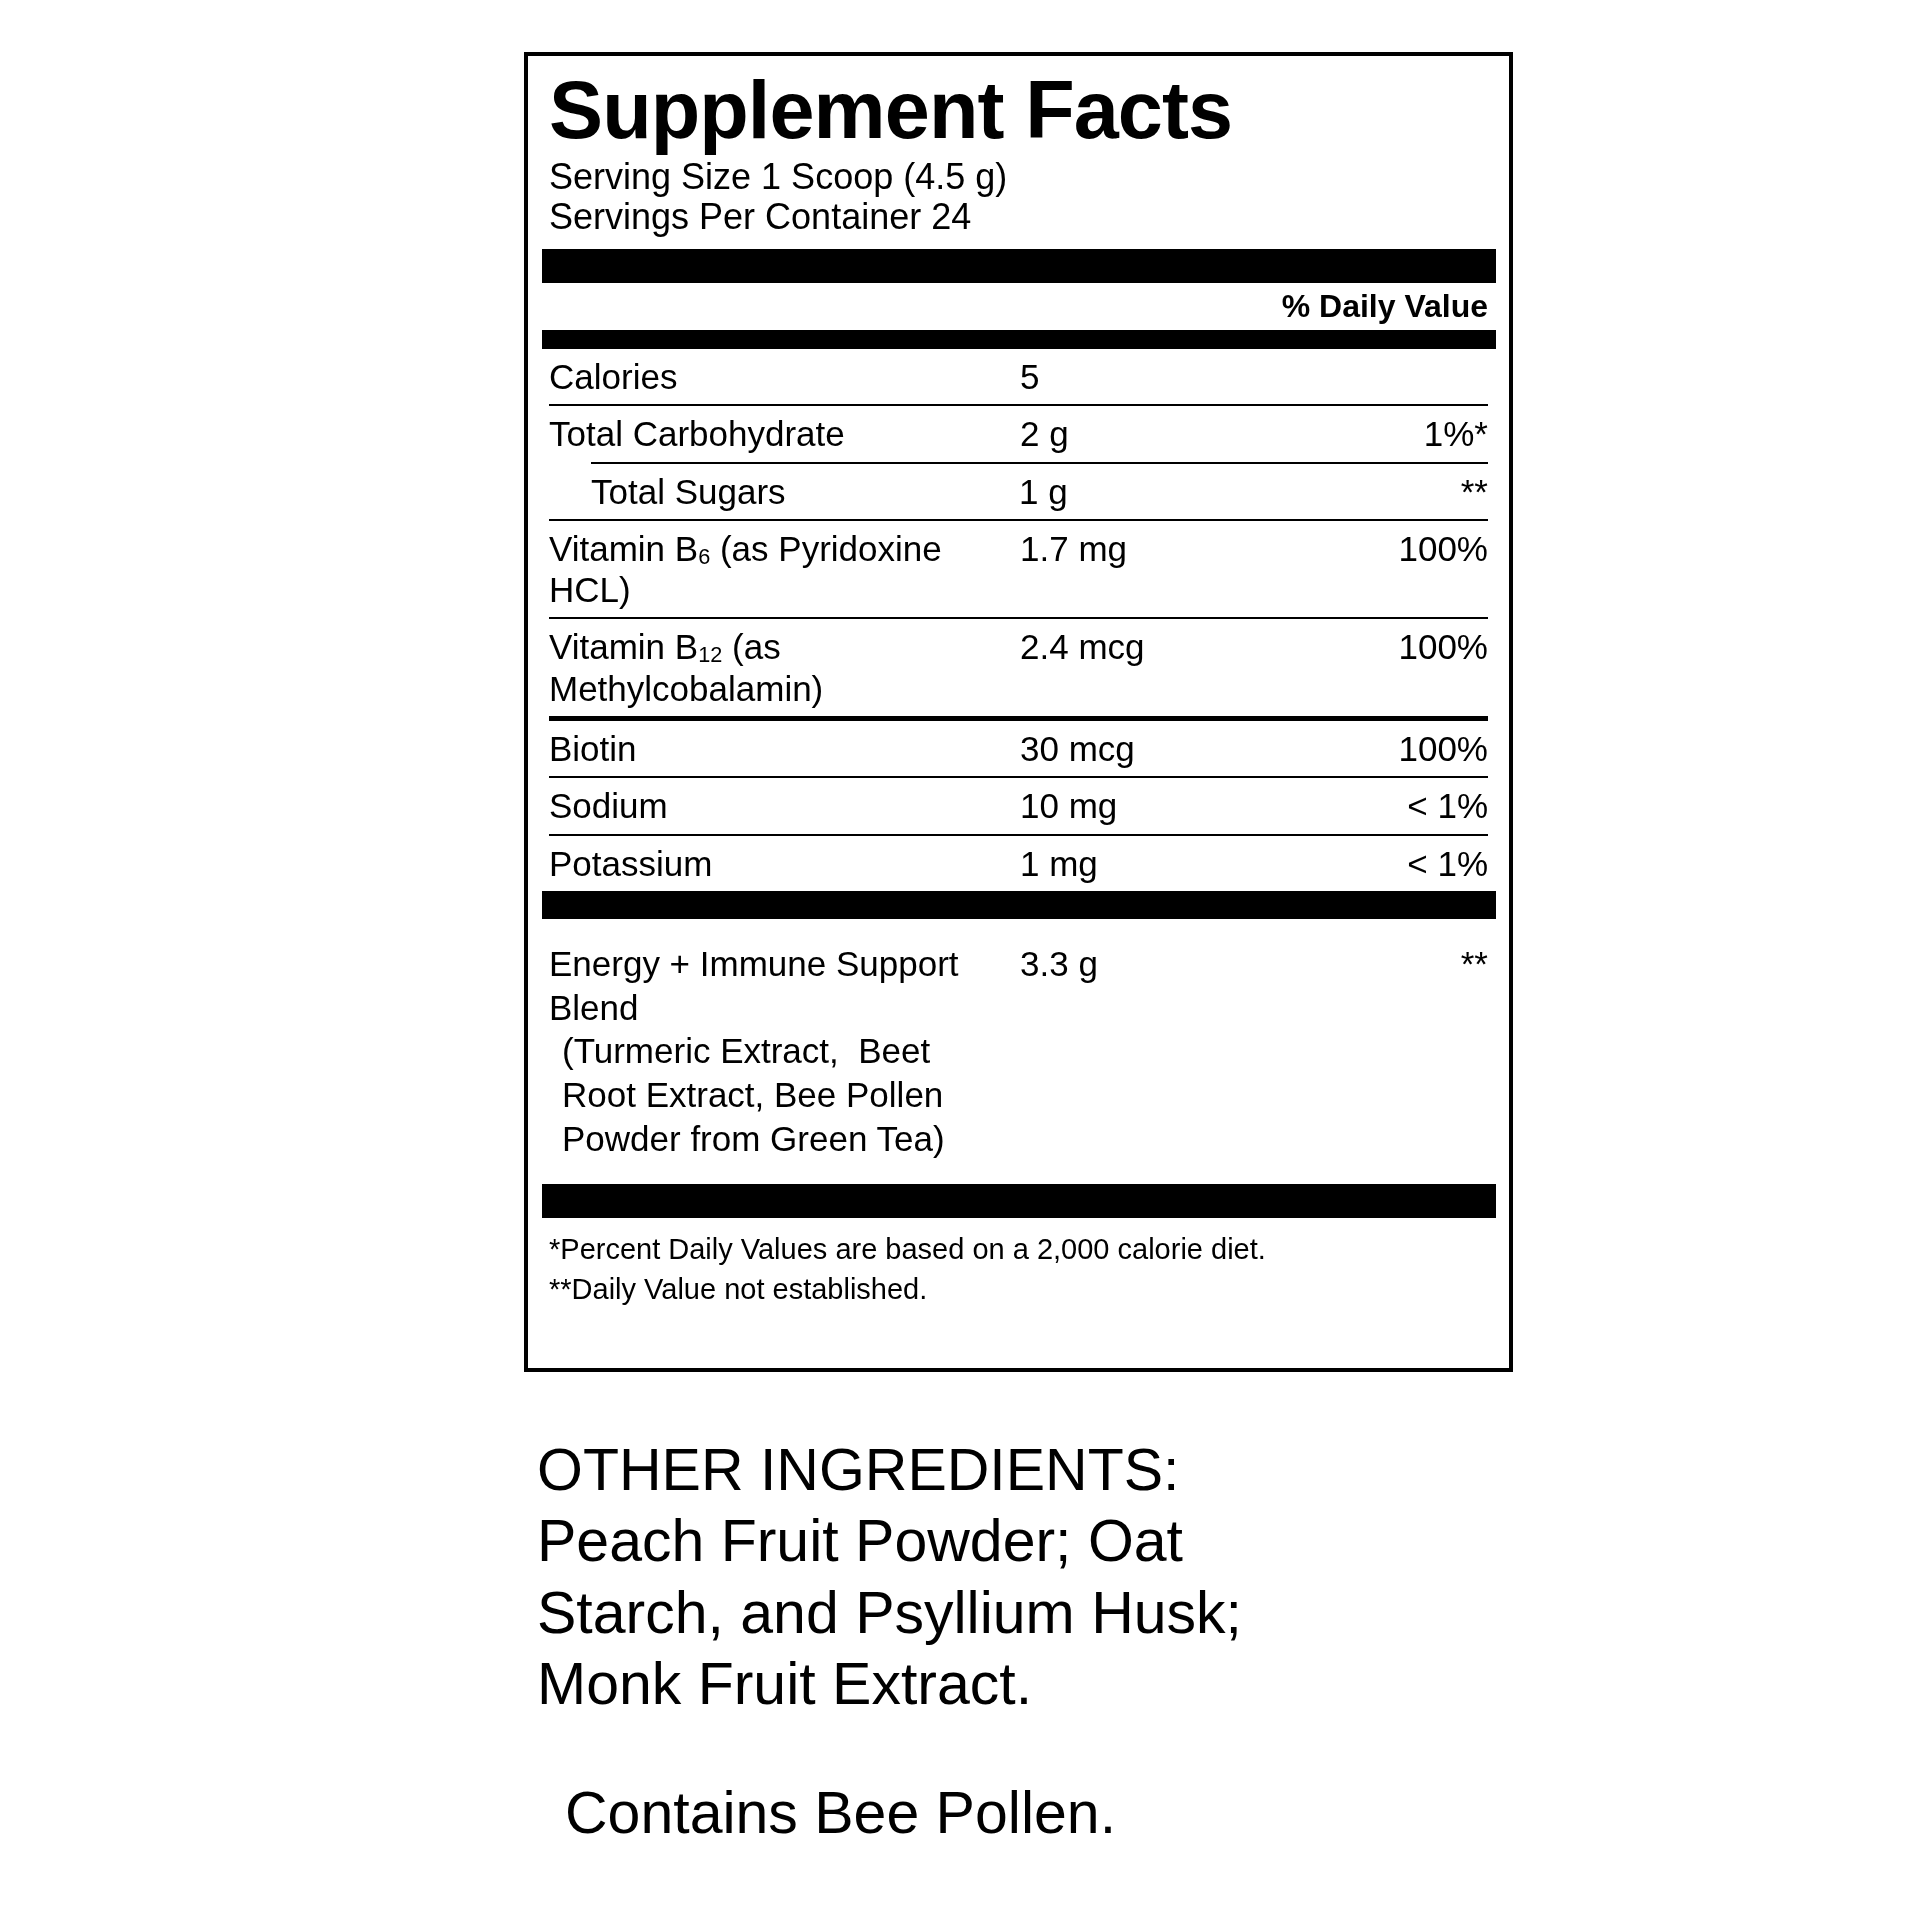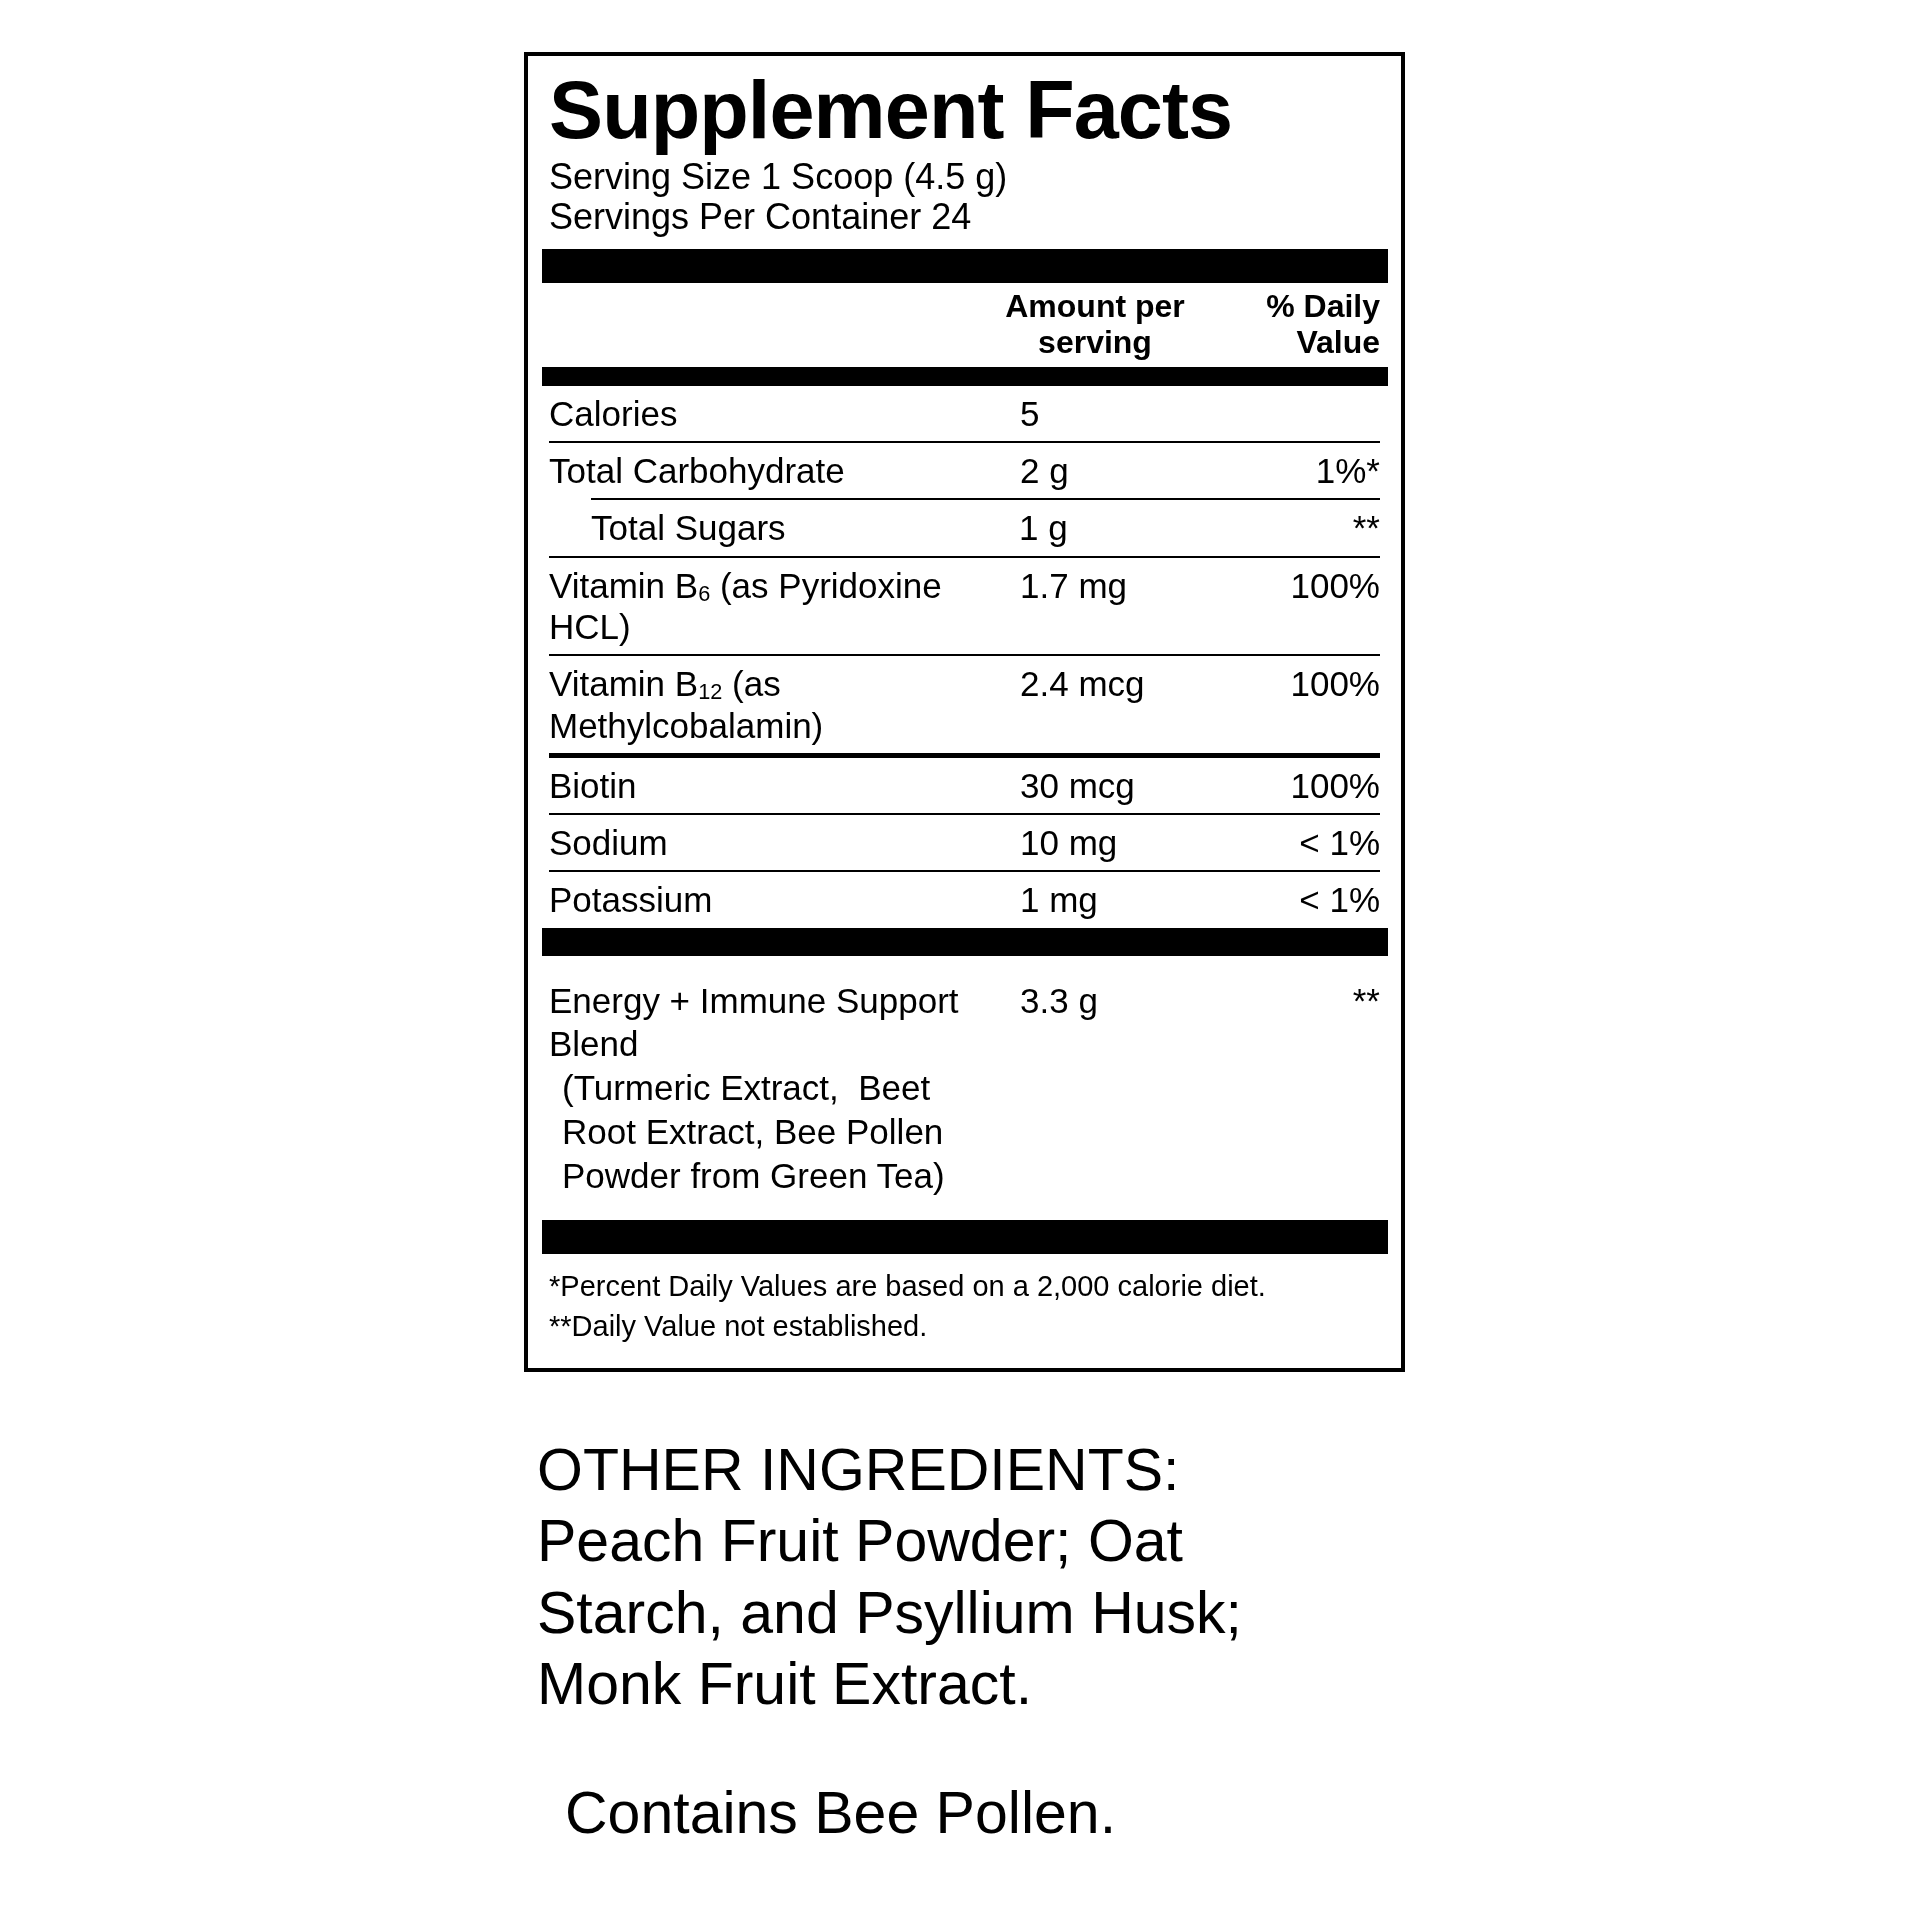--- a/index.html
+++ b/index.html
@@ -9,21 +9,21 @@
     font-family: "Liberation Sans", sans-serif;
     color: #000000;
     position: relative;
     overflow: hidden;
   }
 
   
   .label-box {
     position: absolute;
     left: 524px; top: 52px;
-    width: 881px; height: 1320px;
+    width: 989px; height: 1320px;
     border: 4.7px solid #000;
     background: #fff;
     padding: 13px 21px 13px 21px;
     overflow: hidden;
   }
 
   .sf-title {
     font-size: 81px;
     font-weight: bold;
     letter-spacing: -0.9px;
@@ -131,21 +131,20 @@
 
   <div class="serving-block">
     <div class="serving-line">Serving Size 1 Scoop (4.5 g)</div>
     <div class="serving-line">Servings Per Container 24</div>
   </div>
 
   <div class="bar bar-thick"></div>
 
   <div class="header-row">
     <div class="hdr-spacer"></div>
-    <div class="hdr-amount">Amount per serving</div>
     <div class="hdr-dv">% Daily Value</div>
   </div>
 
   <div class="bar bar-medium"></div>
 
   <div class="row first">
     <div class="name">Calories</div>
     <div class="amount">5</div>
     <div class="dv"></div>
   </div>

